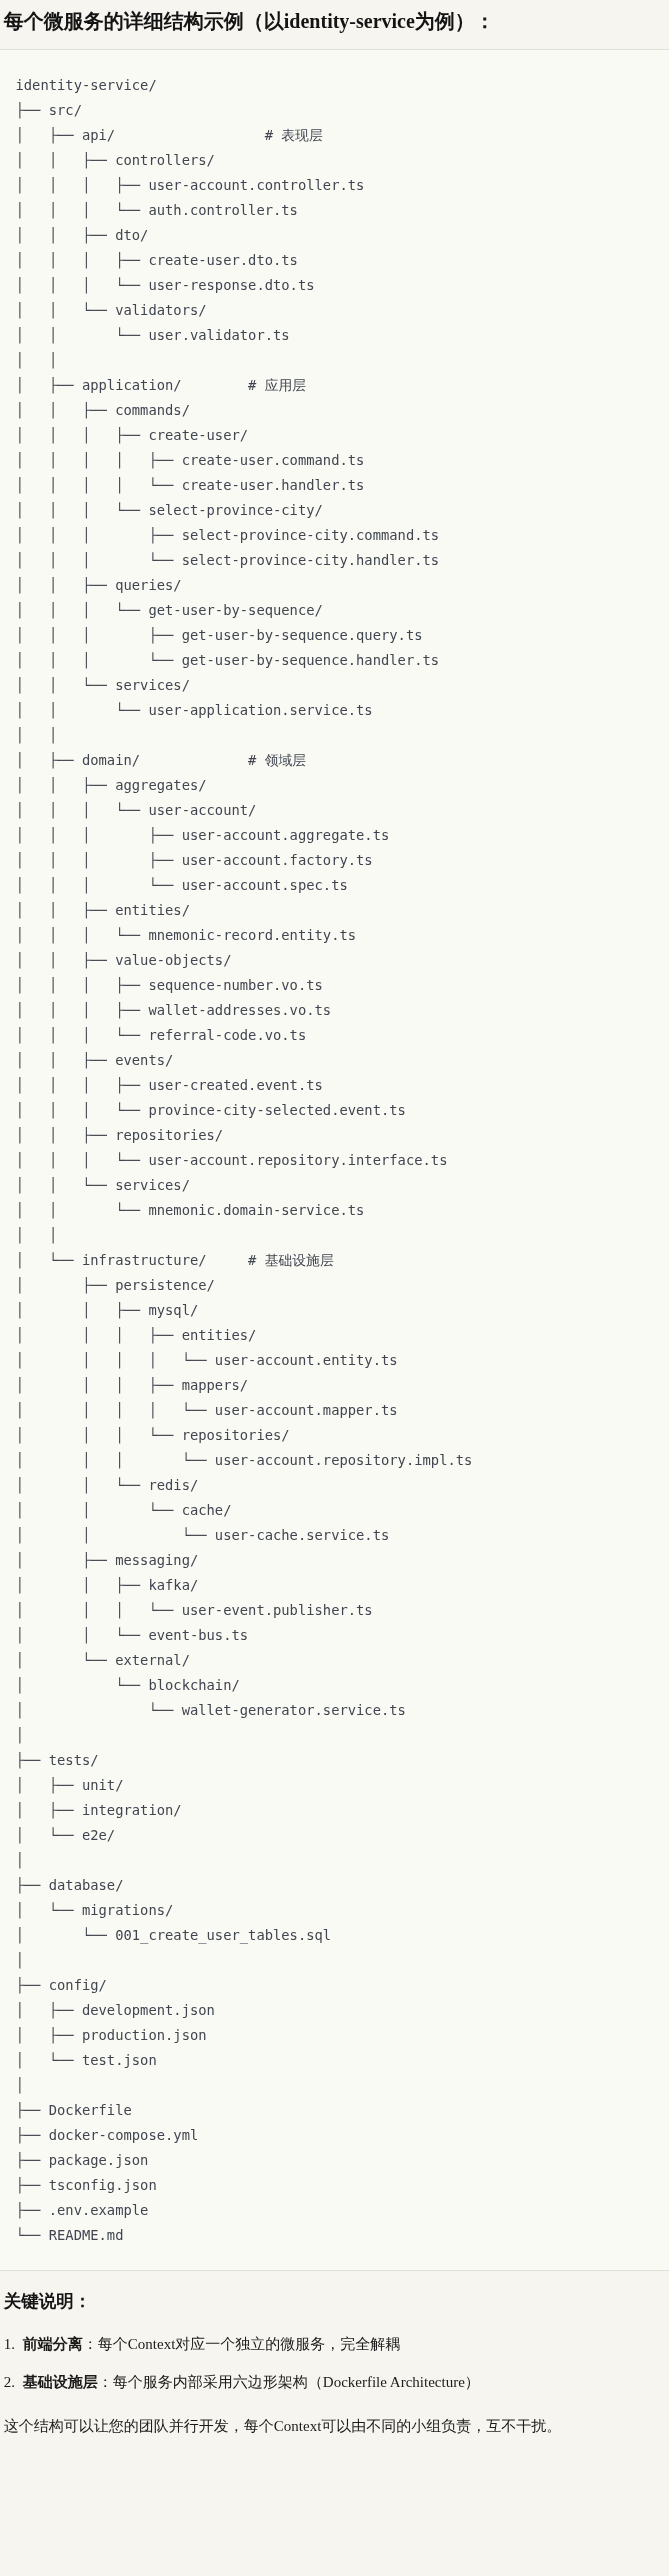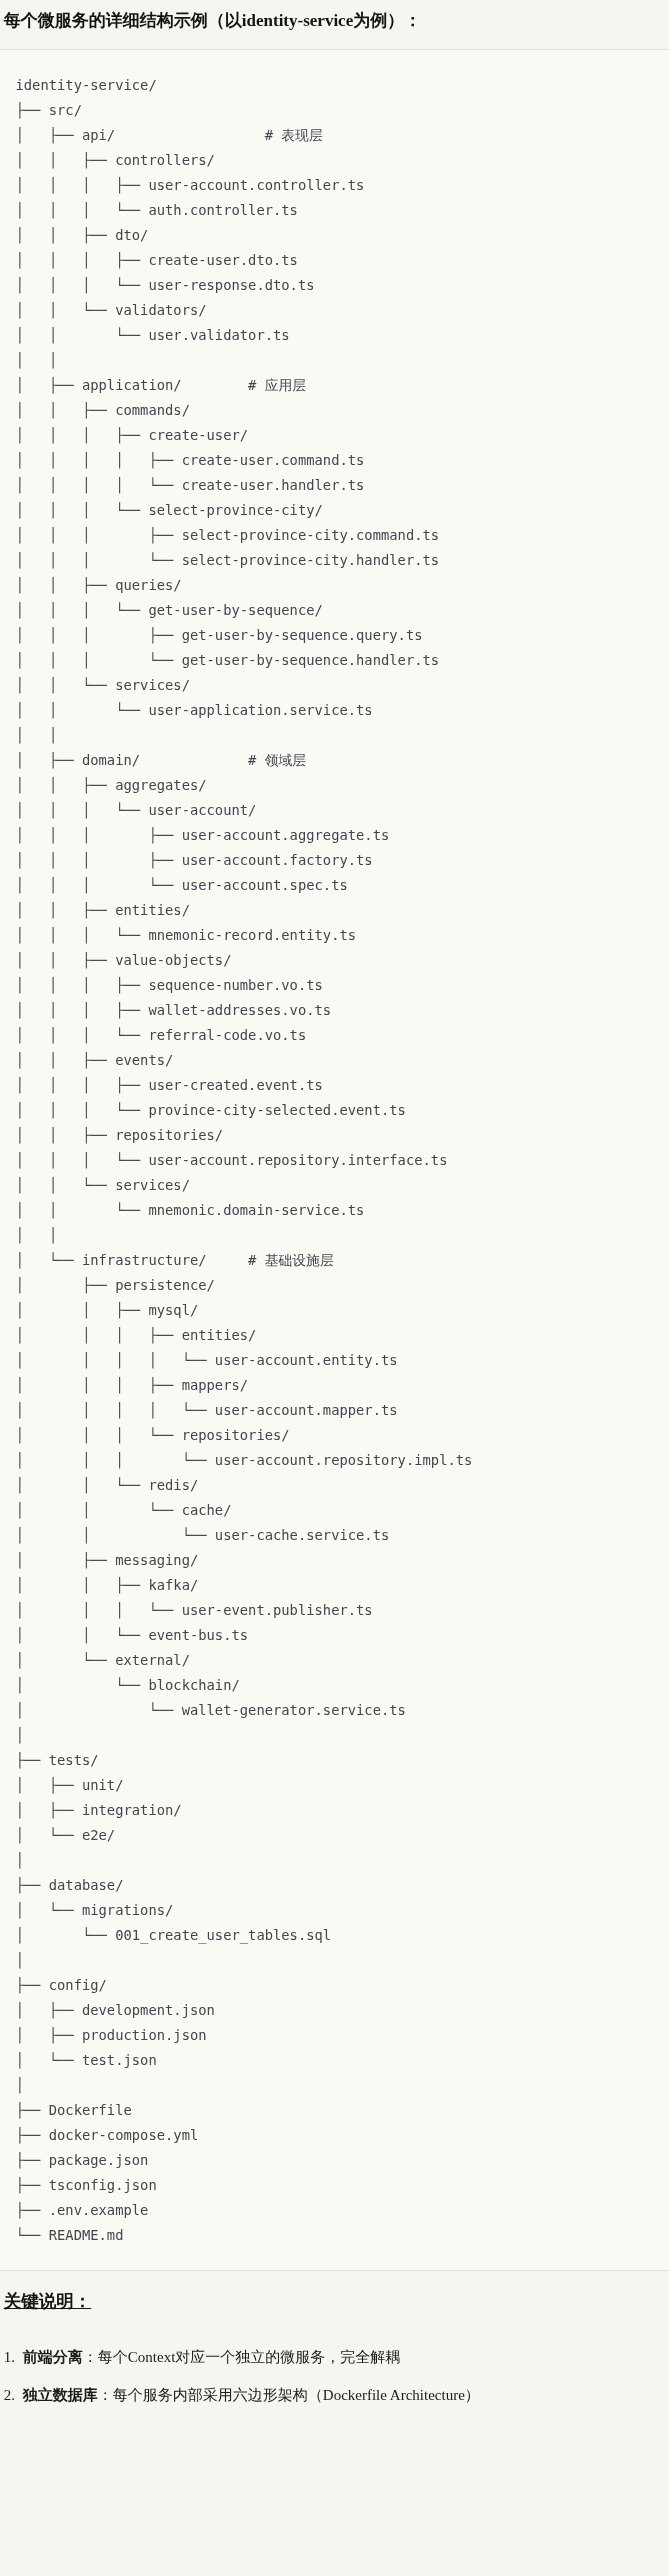--- a/index.html
+++ b/index.html
@@ -17,21 +17,21 @@
     font-family: "Liberation Serif", "DejaVu Serif", serif;
     color: var(--body_text);
   }
   .page { width: 669px; min-height: 2576px; padding: 0; }
 
   .header {
     height: 49px;
     padding: 10px 5px 0 3.8px;
   }
   .page-title {
-    font-size: 17px;
+    font-size: 20px;
     font-weight: 700;
     line-height: 22.5px;
     color: #141414;
     margin: 0;
   }
 
   .code-block {
     background: var(--code_bg);
     border-top: 0.6px solid var(--code_border);
     border-bottom: 0.6px solid var(--code_border);
@@ -45,26 +45,25 @@
     line-height: 25px;
     color: var(--tree_text);
     white-space: pre;
     font-variant-ligatures: none;
   }
 
   .notes {
     padding: 0 5px 16.3px 3.8px;
   }
   .notes-heading {
-    margin: 19px 0 34px 0;
+    margin: 19px 0 21px 0;
     font-size: 17.5px;
     font-weight: 700;
     color: #141414;
     line-height: 22.5px;
-    text-decoration: underline;
   }
   .note-item {
     font-size: 15px;
     line-height: 21px;
     margin: 0 0 17.5px 0;
     white-space: nowrap;
   }
   .note-item .num { display: inline-block; min-width: 19px; }
   .note-item strong { font-weight: 700; }
   .notes-footer {
@@ -172,19 +171,20 @@
 └── README.md</pre>
   </div>
 
   <div class="notes">
     <div class="notes-heading">关键说明：</div>
 
     <div class="note-item">
       <span class="num">1.</span><strong>前端分离</strong><span>：每个Context对应一个独立的微服务，完全解耦</span>
     </div>
     <div class="note-item">
-      <span class="num">2.</span><strong>独立数据库</strong><span>：每个服务内部采用六边形架构（Dockerfile Architecture）</span>
+      <span class="num">2.</span><strong>基础设施层</strong><span>：每个服务内部采用六边形架构（Dockerfile Architecture）</span>
     </div>
 
+    <div class="notes-footer">这个结构可以让您的团队并行开发，每个Context可以由不同的小组负责，互不干扰。</div>
   </div>
 
 </div>
 
 
 </body></html>

